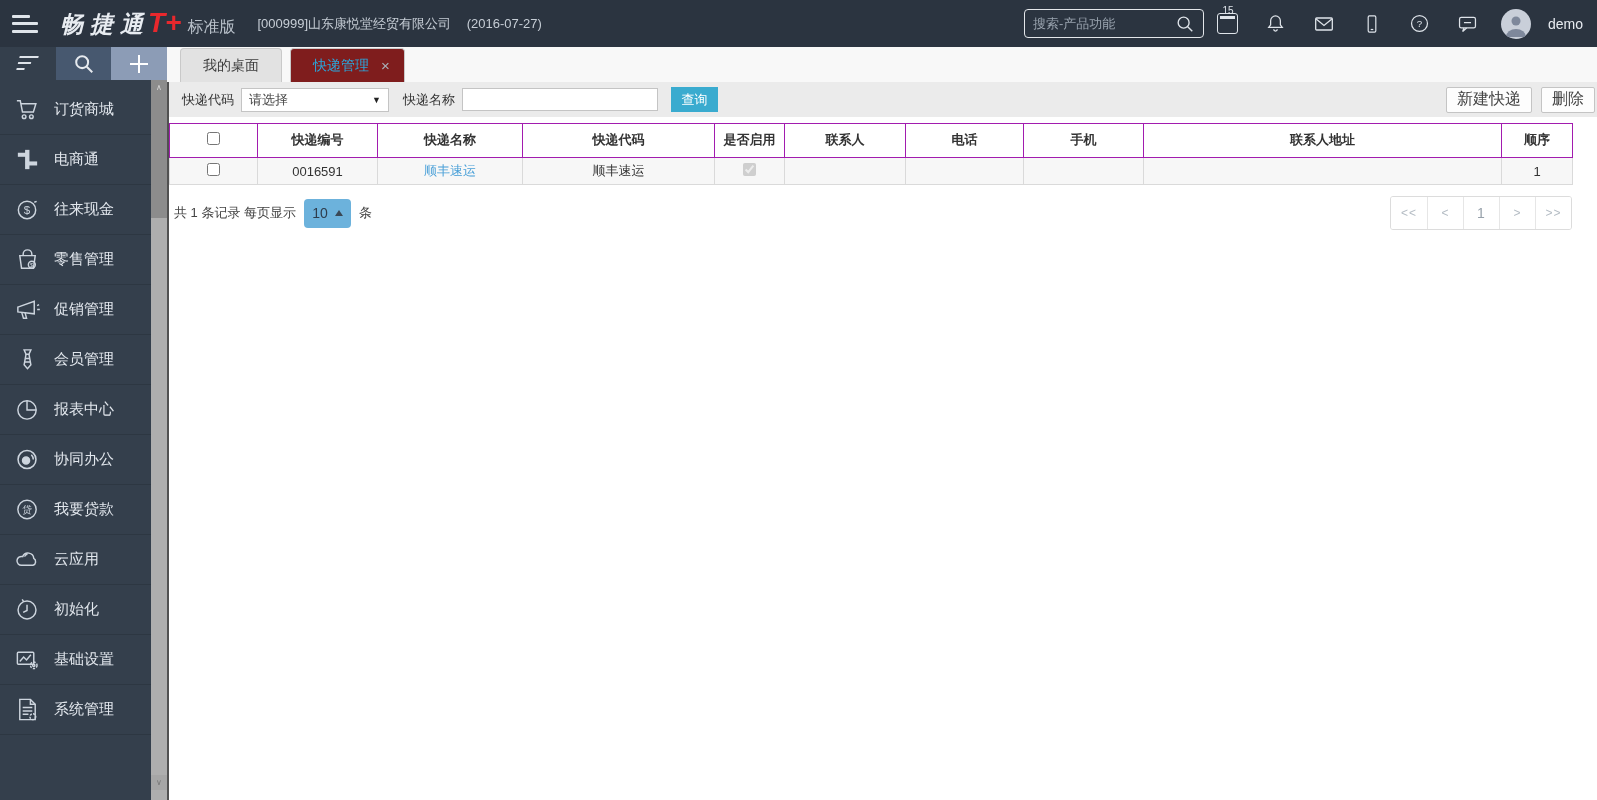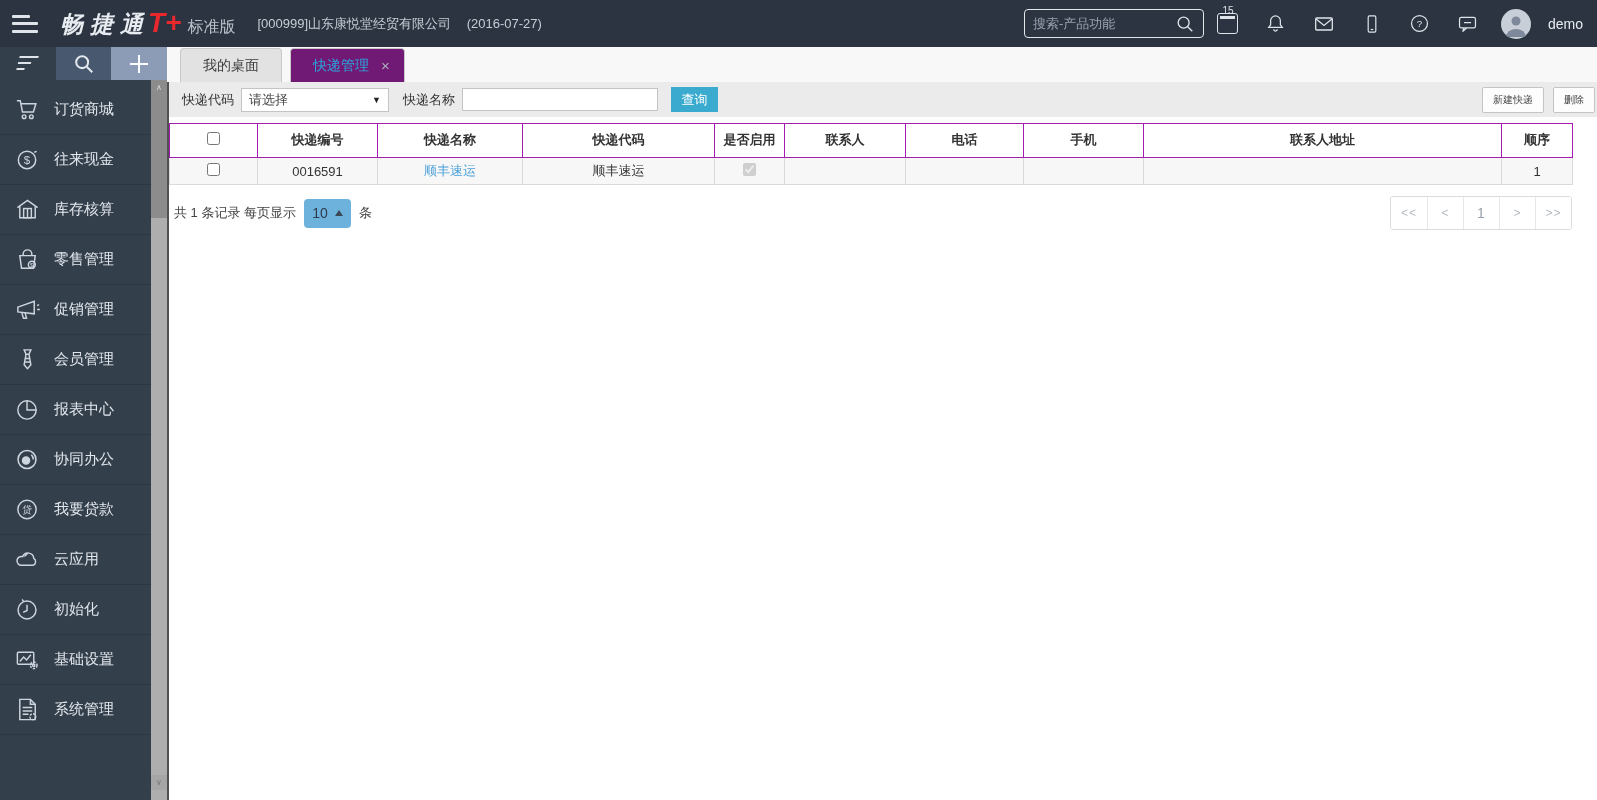--- a/index.html
+++ b/index.html
@@ -45,32 +45,32 @@
   .sscroll { width:16px; background:#aeaeae; position:relative; }
   .sarrow { position:absolute; left:0; width:16px; height:15px; display:flex; justify-content:center; align-items:center; color:#d9d9d9; font-size:8px; cursor:pointer; }
   .sarrow.up { top:0; background:#8c8c8c; }
   .sarrow.down { bottom:10px; color:#777; background:#a6a6a6; }
   .sthumb { position:absolute; top:15px; left:0; width:16px; height:123px; background:#8c8c8c; cursor:pointer; }
 
   
   .content { flex:1; display:flex; flex-direction:column; min-width:0; }
   .tabbar { height:35px; background:#f8f8f8; display:flex; align-items:flex-end; padding-left:13px; flex-shrink:0; }
   .tab { height:34px; display:flex; align-items:center; padding:11px 22px; margin-right:8px; border:1px solid #c9c9c9; border-bottom:none; border-radius:4px 4px 0 0; font-size:14px; cursor:pointer; background:#e2e2e2; color:#3c3c3c; white-space:nowrap; }
-  .tab.active { background:#701a75; color:#2aa7dd; padding-right:14px;justify-content:flex-end; }
+  .tab.active { background:#7f1d1d; color:#2aa7dd; padding-right:14px;justify-content:flex-end; }
   .tab .close { color:#a9b2ba; margin-left:12px; font-size:15px; line-height:1; cursor:pointer; }
   .content-body { flex:1; background:#fff; border-left:2px solid #515151; min-height:0; }
 
   .filterbar { height:35px; background:#ebebeb; display:flex; align-items:center; padding-left:6px; position:relative; }
   .flabel { margin:0 7px; color:#333; white-space:nowrap; }
   .fselect { width:148px; height:24px; background:#fff; border:1px solid #c4c4c4; display:flex; align-items:center; padding:0 7px; cursor:pointer; color:#444; }
   .fselect .arr { margin-left:auto; font-size:9px; color:#222; }
   .finput { width:196px; height:23px; border:1px solid #c4c4c4; padding:0 6px; font-family:inherit; font-size:13px; outline:none; }
   .btn-query { margin-left:13px; width:47px; height:25px; background:#3aabcf; color:#fff; border:none; font-size:13px; font-family:inherit; cursor:pointer; }
   .fright { position:absolute; right:2px; top:50%; transform:translateY(-50%); display:flex; }
-  .btn-plain { height:26px; padding:0 10px; background:#fdfdfd; border:1px solid #c4c4c4; border-radius:2px; font-size:10px; font-family:inherit; color:#444; cursor:pointer; margin-left:9px; white-space:nowrap; }
+  .btn-plain { height:26px; padding:0 10px; background:#fdfdfd; border:1px solid #c4c4c4; border-radius:2px; font-size:16px; font-family:inherit; color:#444; cursor:pointer; margin-left:9px; white-space:nowrap; }
 
   table.grid { border-collapse:collapse; table-layout:fixed; width:1403px; margin-top:6px; }
   table.grid th { background:#fff; font-weight:bold; font-size:13px; color:#333; border:1px solid #a21caf; height:34px; text-align:center; padding:2px; line-height:1.25; }
   table.grid td { background:#f7f7f7; height:27px; border:1px solid #dadada; text-align:center; font-size:13px; color:#333; padding:1px 3px; }
   table.grid a { color:#4aa0d8; text-decoration:none; cursor:pointer; }
   input[type=checkbox] { width:13px; height:13px; cursor:pointer; }
   input[type=checkbox]:disabled { accent-color:#9a9a9a; }
 
   .pagination { height:40px; margin-top:8px; display:flex; align-items:center; padding-left:5px; position:relative; color:#444; }
   .psize { margin:0 8px; width:47px; height:29px; background:#6cb2dc; border-radius:4px; display:flex; align-items:center; justify-content:center; cursor:pointer; color:#2e3c4c; font-size:14px; }
@@ -189,43 +189,42 @@
             <span class="mico">
               <svg width="27" height="27" viewBox="0 0 28 28" fill="none" stroke="#cdd5de" stroke-width="1.5">
                 <path d="M3 5 h3.5 l2.3 11.5 h11.3 l2.6-8.5 H7.2"></path>
                   <circle cx="10.5" cy="21.5" r="1.9"></circle>
                   <circle cx="18" cy="21.5" r="1.9"></circle>
               </svg>
               </span>
             <span class="mlabel">订货商城</span>
           </div>
 
+          <div class="mitem">
+            <span class="mico">
+              <svg width="27" height="27" viewBox="0 0 28 28" fill="#cdd5de">
+                <rect x="4" y="7" width="10" height="4.2"></rect>
+                  <rect x="11.5" y="4" width="4.5" height="20"></rect>
+                  <rect x="13" y="16" width="11" height="4.2"></rect>
+              </svg>
+              </span>
+            <span class="mlabel">电商通</span>
+          </div>
 
           <div class="mitem">
             <span class="mico">
               <svg width="27" height="27" viewBox="0 0 28 28" fill="none" stroke="#cdd5de" stroke-width="1.5">
                 <circle cx="13.5" cy="14.5" r="9"></circle>
                 <text x="13.5" y="19" text-anchor="middle" font-size="12" fill="#cdd5de" stroke="none" font-family="Liberation Sans, sans-serif">$</text>
                 <path d="M21 6.5 l2.5-1"></path>
               </svg>
               </span>
             <span class="mlabel">往来现金</span>
           </div>
 
-          <div class="mitem">
-            <span class="mico">
-              <svg width="27" height="27" viewBox="0 0 28 28" fill="none" stroke="#cdd5de" stroke-width="1.5">
-                <path d="M3.5 12 L14 4.5 L24.5 12"></path>
-                  <path d="M6 10.5 V22.5 H22 V10.5"></path>
-                  <rect x="10" y="13" width="8" height="9.5"></rect>
-                  <path d="M14 13 v9.5"></path>
-              </svg>
-              </span>
-            <span class="mlabel">库存核算</span>
-          </div>
 
           <div class="mitem">
             <span class="mico">
               <svg width="27" height="27" viewBox="0 0 28 28" fill="none" stroke="#cdd5de" stroke-width="1.5">
                 <path d="M9.5 10 V8.5 a4.5 4.5 0 0 1 9 0 V10"></path>
                   <path d="M6 10 h16 l-1.8 13 h-12.4 z"></path>
                 <circle cx="18.5" cy="19.5" r="3.6"></circle>
                 <text x="18.5" y="22.2" text-anchor="middle" font-size="6.5" fill="#cdd5de" stroke="none" font-family="Liberation Sans, sans-serif">$</text>
               </svg>
               </span>

